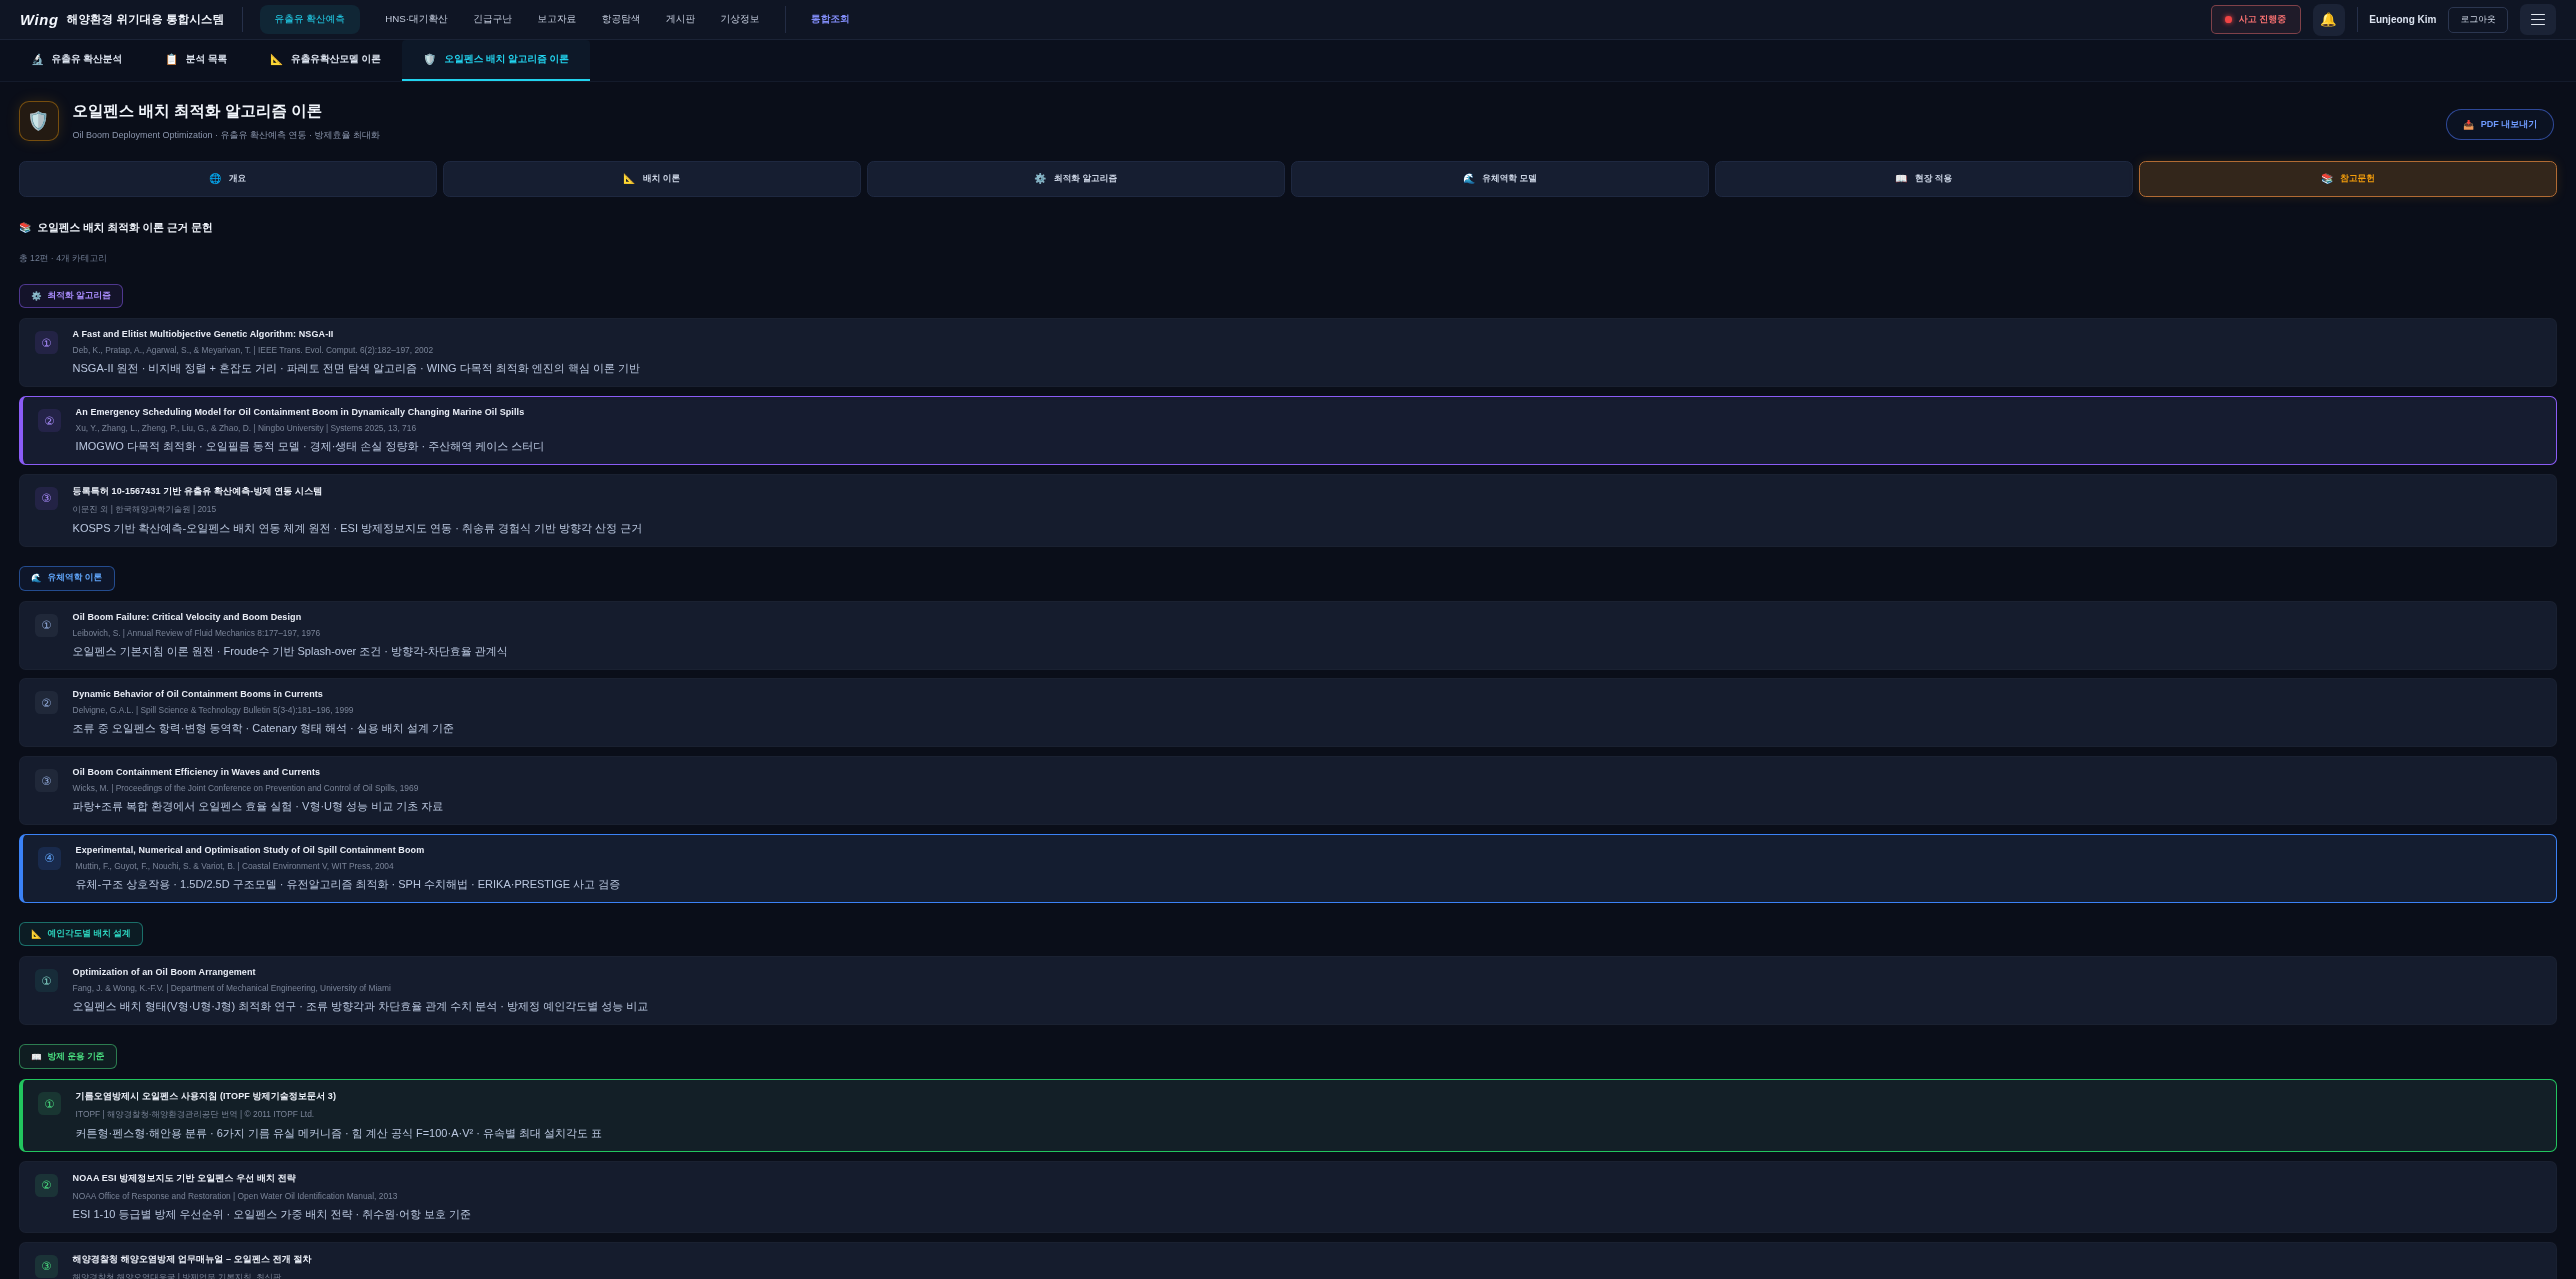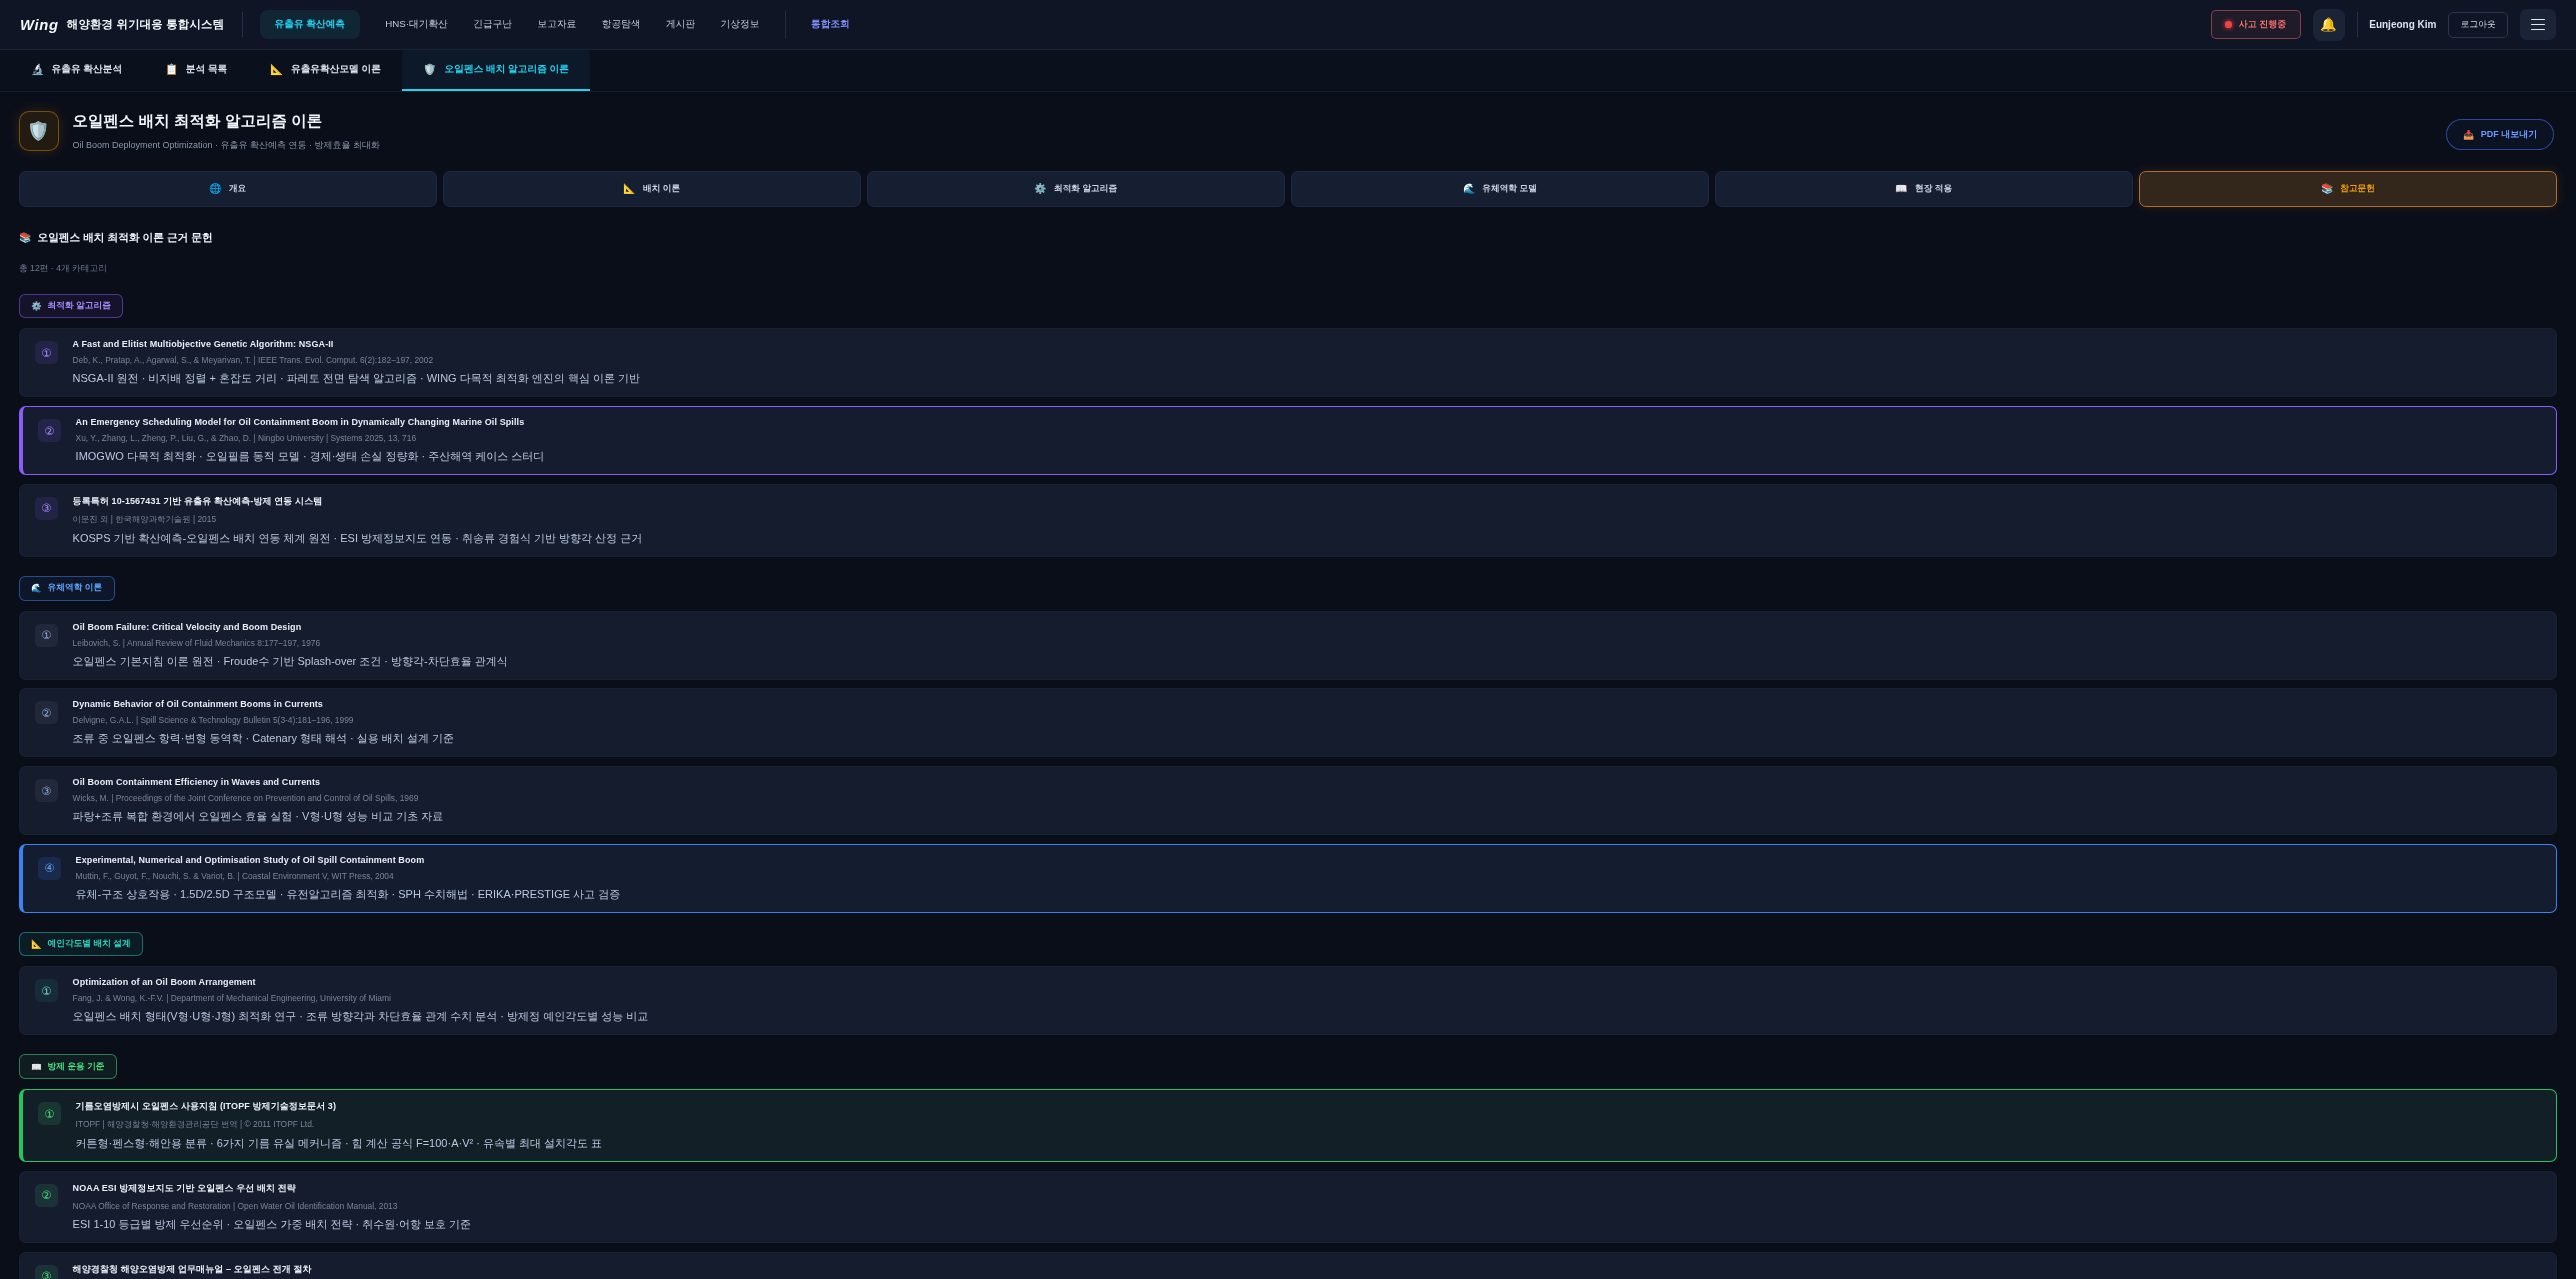--- a/index.html
+++ b/index.html
@@ -5,31 +5,31 @@
   * { margin:0; padding:0; box-sizing:border-box; }
   html,body { width:2576px; height:1279px; }
   body {
     background:#0a0e19;
     font-family:"Liberation Sans","DejaVu Sans",sans-serif;
     color:#e7ecf5;
     overflow:hidden;
   }
   
   .header {
-    height:50px; background:#0f1524; border-bottom:0.7px solid #1b2336;
+    height:40px; background:#0f1524; border-bottom:0.7px solid #1b2336;
     display:flex; align-items:center; padding:0 20px; gap:17.4px;
   }
   .logo { display:flex; align-items:center; gap:8px; white-space:nowrap; }
   .logo-mark { font-style:italic; font-weight:900; font-size:14.8px; letter-spacing:0.7px; color:#f4f7fd; }
   .logo-title { font-size:11.4px; font-weight:800; color:#f0f4fb; letter-spacing:0.2px; }
   .vdiv { width:0.7px; height:25.5px; background:#26304a; }
   .nav { display:flex; align-items:center; gap:25.5px; font-size:9.7px; color:#c3cbdc; white-space:nowrap; }
   .nav-item { cursor:pointer; }
   .nav-item.active {
-    background:rgba(34,211,238,.09); color:#22d3ee; font-weight:700;
+    background:rgba(34,211,238,.09); color:#22d3ee; font-weight:400;
     padding:8px 14.8px; border-radius:8px;
   }
   .nav-item.accent { color:#818cf8; font-weight:800;text-align:center; }
   .nav-sep { width:0.7px; height:27px; background:#232c44; }
   .header-right { margin-left:auto; display:flex; align-items:center; gap:12px; white-space:nowrap; }
   .incident {
     display:flex; align-items:center; gap:6.7px; padding:6.7px 13.4px; border-radius:5px;
     border:0.7px solid rgba(248,113,113,.45); background:rgba(248,113,113,.07);
     color:#f87171; font-size:9px; font-weight:700;
   }

